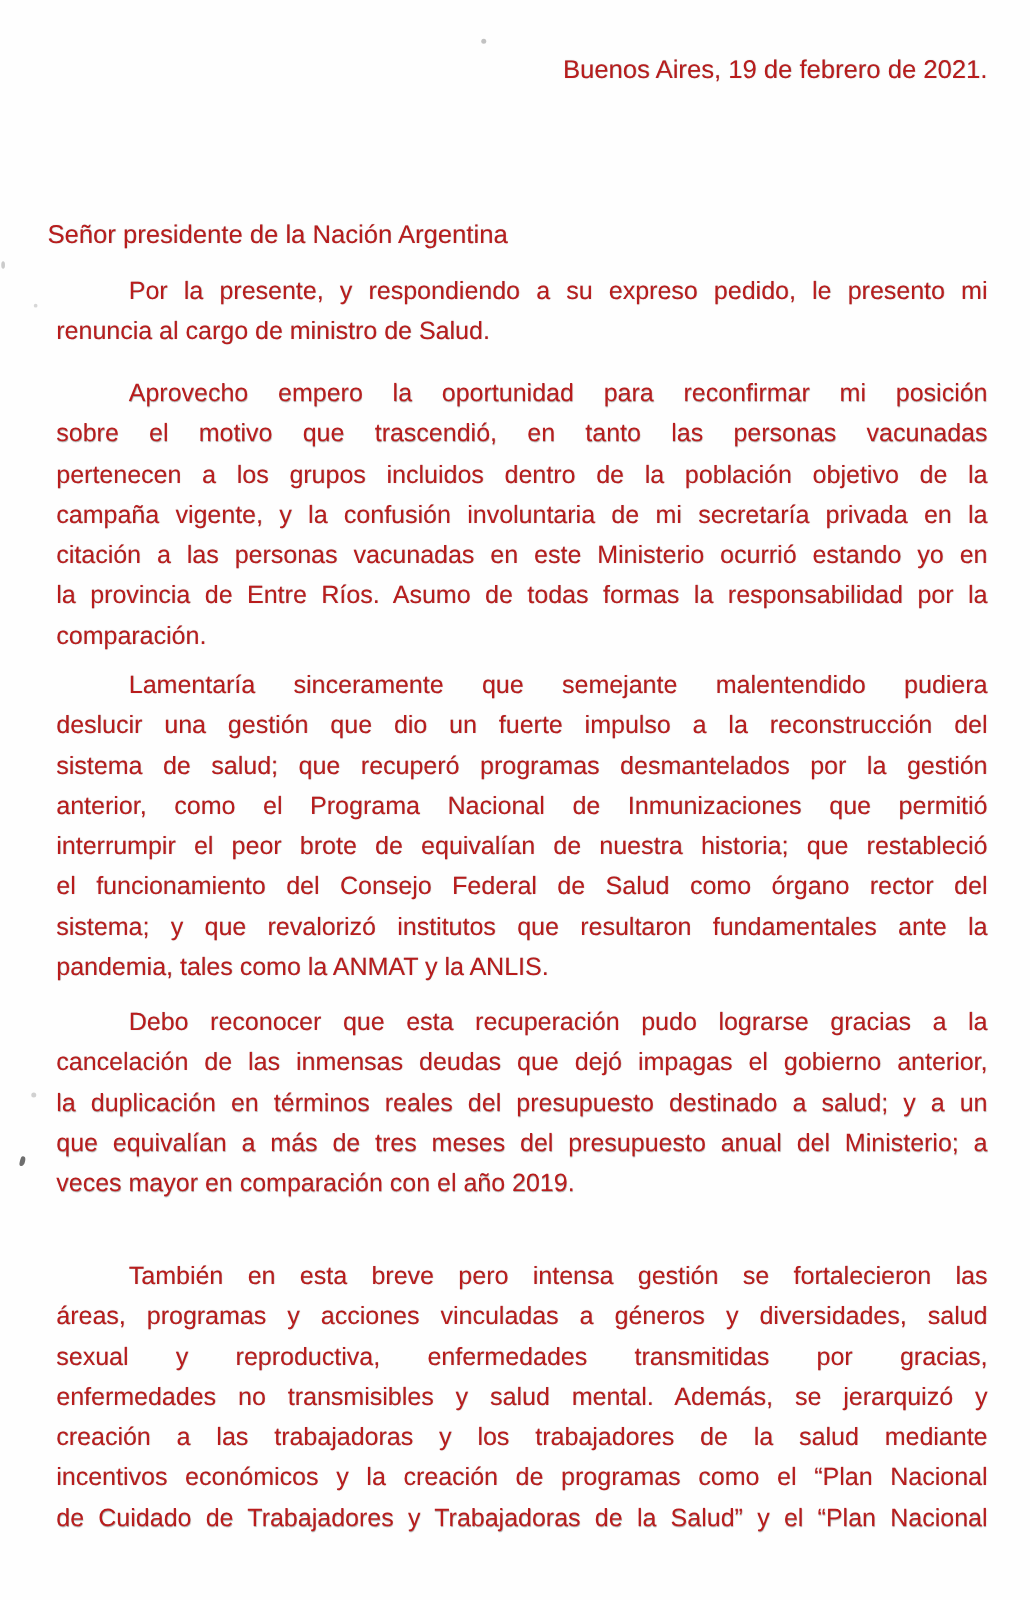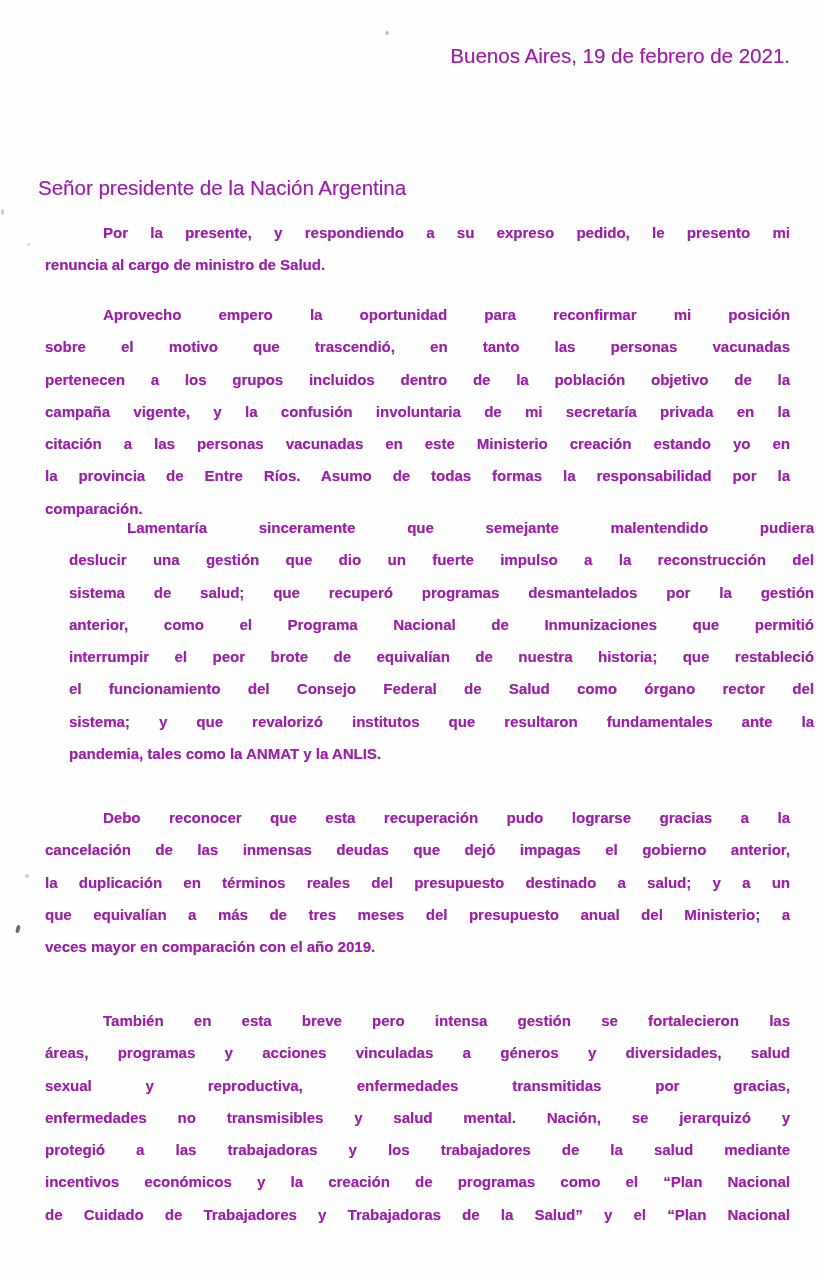--- a/index.html
+++ b/index.html
@@ -7,21 +7,21 @@
     padding: 0;
     background: #ffffff;
   }
   .page {
     position: relative;
     width: 824px;
     height: 1280px;
     background: #fefefe;
     overflow: hidden;
     font-family: "Liberation Sans", sans-serif;
-    color: #a21caf;
+    color: #b91c1c;
     text-shadow: 0.3px 0.3px 0.7px rgba(25,25,25,0.38);
   }
   .dateline {
     position: absolute;
     top: 40px;
     left: 45px;
     width: 745px;
     font-size: 20.5px;
     line-height: 32.3px;
     text-align: right;
@@ -36,27 +36,26 @@
     line-height: 32.3px;
     text-align: left;
   }
   .letter-body { position: absolute; top: 0; left: 0; width: 824px; height: 1280px; }
   .paragraph {
     position: absolute;
     left: 45px;
     width: 745px;
   }
   .line {
-    font-size: 15px;
+    font-size: 20px;
     line-height: 32.3px;
     height: 32.3px;
     text-align: justify;
     text-align-last: justify;
     overflow: visible;
-    font-weight: bold;
   }
   .line.first { text-indent: 58px; }
   .line.end { text-align-last: left; }
   
   .speck { position: absolute; background: #8f8f8f; border-radius: 50%; }
   .speck.s1 { left: 385px; top: 31px;  width: 4px; height: 4px; opacity: .55; }
   .speck.s2 { left: 1px;   top: 209px; width: 3px; height: 6px; opacity: .45; }
   .speck.s3 { left: 27px;  top: 243px; width: 3px; height: 3px; opacity: .35; }
   .speck.s4 { left: 25px;  top: 874px; width: 4px; height: 4px; opacity: .40; }
   .speck.s5 {
@@ -76,47 +75,47 @@
   <div class="letter-body" id="letter-body">
       <div class="paragraph" style="top: 217px;">
         <div class="line first">Por la presente, y respondiendo a su expreso pedido, le presento mi</div>
         <div class="line end">renuncia al cargo de ministro de Salud.</div>
       </div>
       <div class="paragraph" style="top: 299px;">
         <div class="line first">Aprovecho empero la oportunidad para reconfirmar mi posición</div>
         <div class="line">sobre el motivo que trascendió, en tanto las personas vacunadas</div>
         <div class="line">pertenecen a los grupos incluidos dentro de la población objetivo de la</div>
         <div class="line">campaña vigente, y la confusión involuntaria de mi secretaría privada en la</div>
-        <div class="line">citación a las personas vacunadas en este Ministerio creación estando yo en</div>
+        <div class="line">citación a las personas vacunadas en este Ministerio ocurrió estando yo en</div>
         <div class="line">la provincia de Entre Ríos. Asumo de todas formas la responsabilidad por la</div>
         <div class="line end">comparación.</div>
       </div>
-      <div class="paragraph" style="top: 512px; margin-left: 24px;">
+      <div class="paragraph" style="top: 532px;">
         <div class="line first">Lamentaría sinceramente que semejante malentendido pudiera</div>
         <div class="line">deslucir una gestión que dio un fuerte impulso a la reconstrucción del</div>
         <div class="line">sistema de salud; que recuperó programas desmantelados por la gestión</div>
         <div class="line">anterior, como el Programa Nacional de Inmunizaciones que permitió</div>
         <div class="line">interrumpir el peor brote de equivalían de nuestra historia; que restableció</div>
         <div class="line">el funcionamiento del Consejo Federal de Salud como órgano rector del</div>
         <div class="line">sistema; y que revalorizó institutos que resultaron fundamentales ante la</div>
         <div class="line end">pandemia, tales como la ANMAT y la ANLIS.</div>
       </div>
       <div class="paragraph" style="top: 802px;">
         <div class="line first">Debo reconocer que esta recuperación pudo lograrse gracias a la</div>
         <div class="line">cancelación de las inmensas deudas que dejó impagas el gobierno anterior,</div>
         <div class="line">la duplicación en términos reales del presupuesto destinado a salud; y a un</div>
         <div class="line">que equivalían a más de tres meses del presupuesto anual del Ministerio; a</div>
         <div class="line end">veces mayor en comparación con el año 2019.</div>
       </div>
       <div class="paragraph" style="top: 1005px;">
         <div class="line first">También en esta breve pero intensa gestión se fortalecieron las</div>
         <div class="line">áreas, programas y acciones vinculadas a géneros y diversidades, salud</div>
         <div class="line">sexual y reproductiva, enfermedades transmitidas por gracias,</div>
-        <div class="line">enfermedades no transmisibles y salud mental. Nación, se jerarquizó y</div>
-        <div class="line">protegió a las trabajadoras y los trabajadores de la salud mediante</div>
+        <div class="line">enfermedades no transmisibles y salud mental. Además, se jerarquizó y</div>
+        <div class="line">creación a las trabajadoras y los trabajadores de la salud mediante</div>
         <div class="line">incentivos económicos y la creación de programas como el “Plan Nacional</div>
         <div class="line">de Cuidado de Trabajadores y Trabajadoras de la Salud” y el “Plan Nacional</div>
       </div>
     </div>
 
   <div class="speck s1"></div>
   <div class="speck s2"></div>
   <div class="speck s3"></div>
   <div class="speck s4"></div>
   <div class="speck s5"></div>

